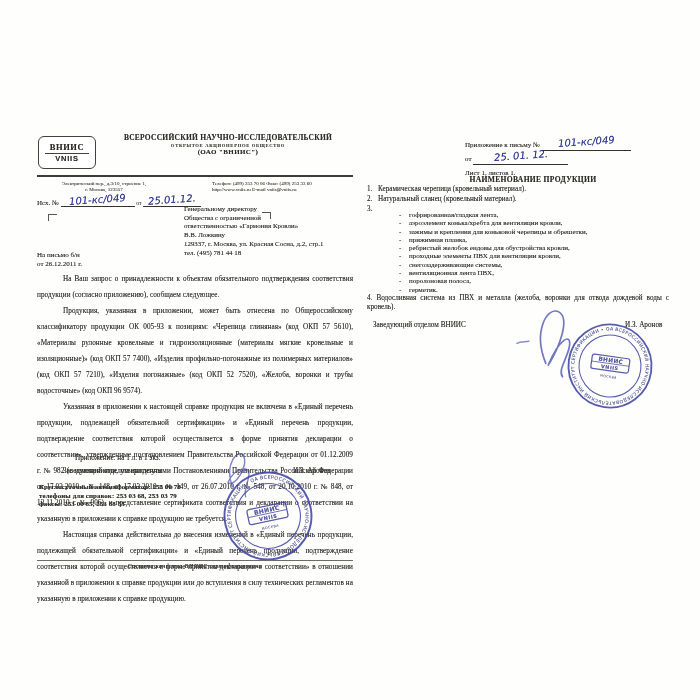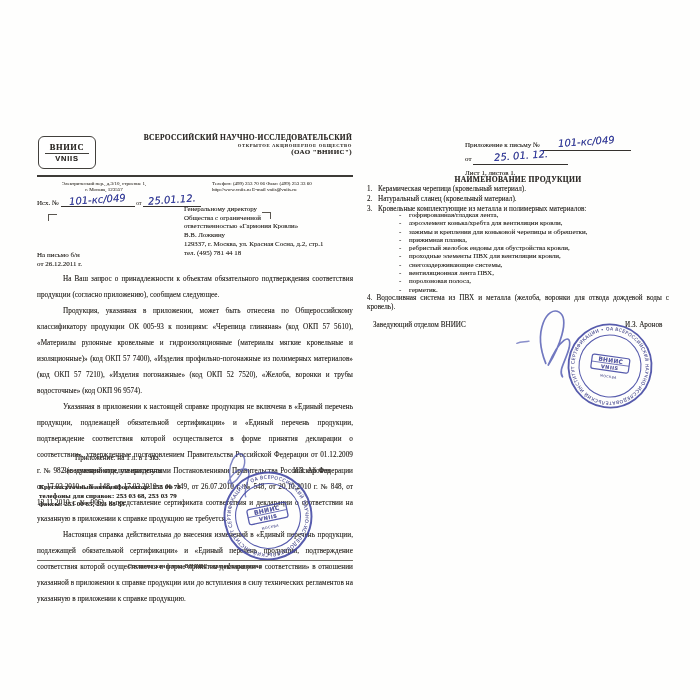--- a/index.html
+++ b/index.html
@@ -10,21 +10,21 @@
   #pageR{left:357px;width:323px;}
   .abs{position:absolute;}
   .scan{text-shadow:0 0 .4px rgba(70,62,55,.55);}
 
   
   .logo-box{left:8px;top:136px;width:56px;height:31px;border:1.6px solid #42403c;border-radius:6px;
     display:flex;flex-direction:column;align-items:center;justify-content:center;background:#fff;}
   .logo-top{font-size:8.5px;font-weight:bold;letter-spacing:.6px;line-height:9px;}
   .logo-sep{width:44px;border-top:1.1px solid #42403c;margin:1px 0;}
   .logo-bottom{font-size:7.5px;font-weight:bold;letter-spacing:.8px;line-height:8px;font-family:"Liberation Sans",sans-serif;}
-  .org-block{left:74px;top:134px;width:248px;text-align:right;}
+  .org-block{left:74px;top:134px;width:248px;text-align:center;}
   .org-l1,.org-l2{font-size:7.5px;font-weight:bold;letter-spacing:.25px;line-height:8.8px;}
   .org-l3{font-size:4.6px;font-weight:bold;letter-spacing:.7px;line-height:6.4px;color:#45423e;}
   .org-l4{font-size:7px;font-weight:bold;letter-spacing:.4px;line-height:7.6px;}
   .rule-thick{left:7px;top:175px;width:316px;height:2.4px;background:#3d3b37;}
   .addr{left:7px;top:181px;width:134px;text-align:center;font-size:5px;line-height:6.2px;color:#4c4944;}
   .contact{left:182px;top:181px;width:142px;font-size:5px;line-height:6.2px;color:#4c4944;}
 
   
   .outgoing{left:7px;top:195px;width:250px;font-size:7px;white-space:nowrap;}
   .u-line{display:inline-block;border-bottom:1px solid #35322e;vertical-align:bottom;text-align:center;}
@@ -46,21 +46,21 @@
   .sigrow{left:7px;top:467px;width:316px;font-size:7.2px;margin-left:26px;}
   .signame-l{left:263px;top:467px;font-size:7.2px;}
   .phones{left:9px;top:483px;font-weight:bold;font-size:6.9px;line-height:8.6px;letter-spacing:.1px;}
   .footline{left:7px;top:560px;width:316px;border-top:1px solid #6e6a64;height:0;}
   .foottext{left:7px;top:563px;width:316px;text-align:center;font-style:italic;font-weight:bold;font-size:5.6px;letter-spacing:.5px;color:#3c3933;}
 
   
   .appheader{left:108px;top:137px;width:206px;font-size:7px;}
   .approw{white-space:nowrap;line-height:11px;}
   .sheet{font-size:7px;margin-top:4px;}
-  .r-title{left:15px;top:175px;width:292px;text-align:center;font-weight:bold;font-size:7.6px;letter-spacing:.3px;}
+  .r-title{left:30px;top:175px;width:292px;text-align:center;font-weight:bold;font-size:7.6px;letter-spacing:.3px;}
   .r-items{left:10px;top:185px;width:304px;font-size:7.2px;line-height:9.8px;}
   .r-item{display:flex;}
   .r-num{width:11px;flex:none;}
   .r-bullets{left:42px;top:211px;width:268px;font-size:7px;line-height:8.3px;}
   .r-bullet{display:flex;}
   .r-bullet::before{content:"-";width:10px;flex:none;}
   .r-item4{left:10px;top:294px;width:302px;font-size:7.2px;line-height:8.5px;text-align:justify;}
   .r-sigpos{left:16px;top:321px;font-size:7.2px;}
   .r-signame{left:268px;top:321px;font-size:7.2px;}
 
@@ -188,21 +188,20 @@
       <div class="r-item">
         <span class="r-num">1.</span>
         <span>Керамическая черепица (кровельный материал).</span>
       </div>
       <div class="r-item">
         <span class="r-num">2.</span>
         <span>Натуральный сланец (кровельный материал).</span>
       </div>
       <div class="r-item">
         <span class="r-num">3.</span>
-        <span>Кровельные комплектующие из металла и полимерных материалов:</span>
       </div>
     </div>
 
     <div class="abs r-bullets">
       <div class="r-bullet">гофрированная/гладкая лента,</div>
       <div class="r-bullet">аэроэлемент конька/хребта для вентиляции кровли,</div>
       <div class="r-bullet">зажимы и крепления для коньковой черепицы и обрешетки,</div>
       <div class="r-bullet">прижимная планка,</div>
       <div class="r-bullet">ребристый желобок ендовы для обустройства кровли,</div>
       <div class="r-bullet">проходные элементы ПВХ для вентиляции кровли,</div>

